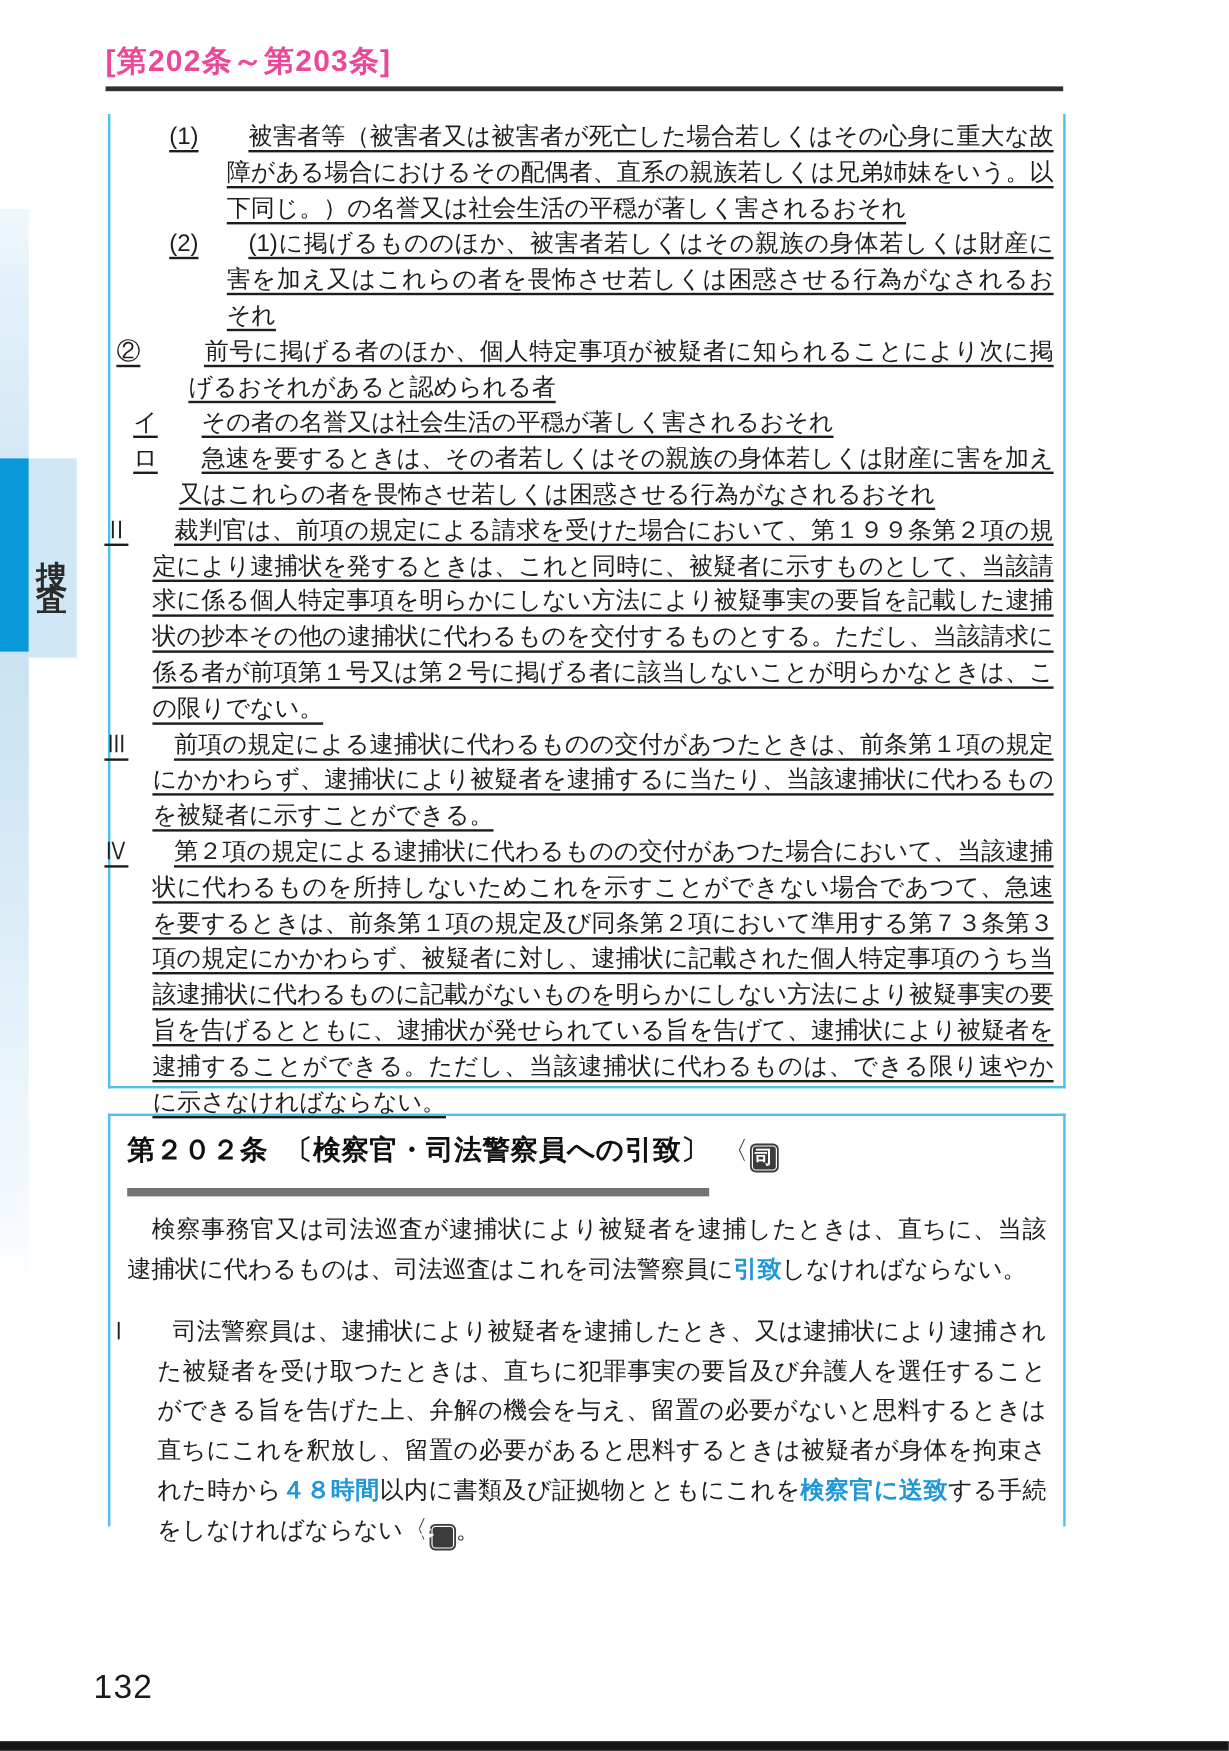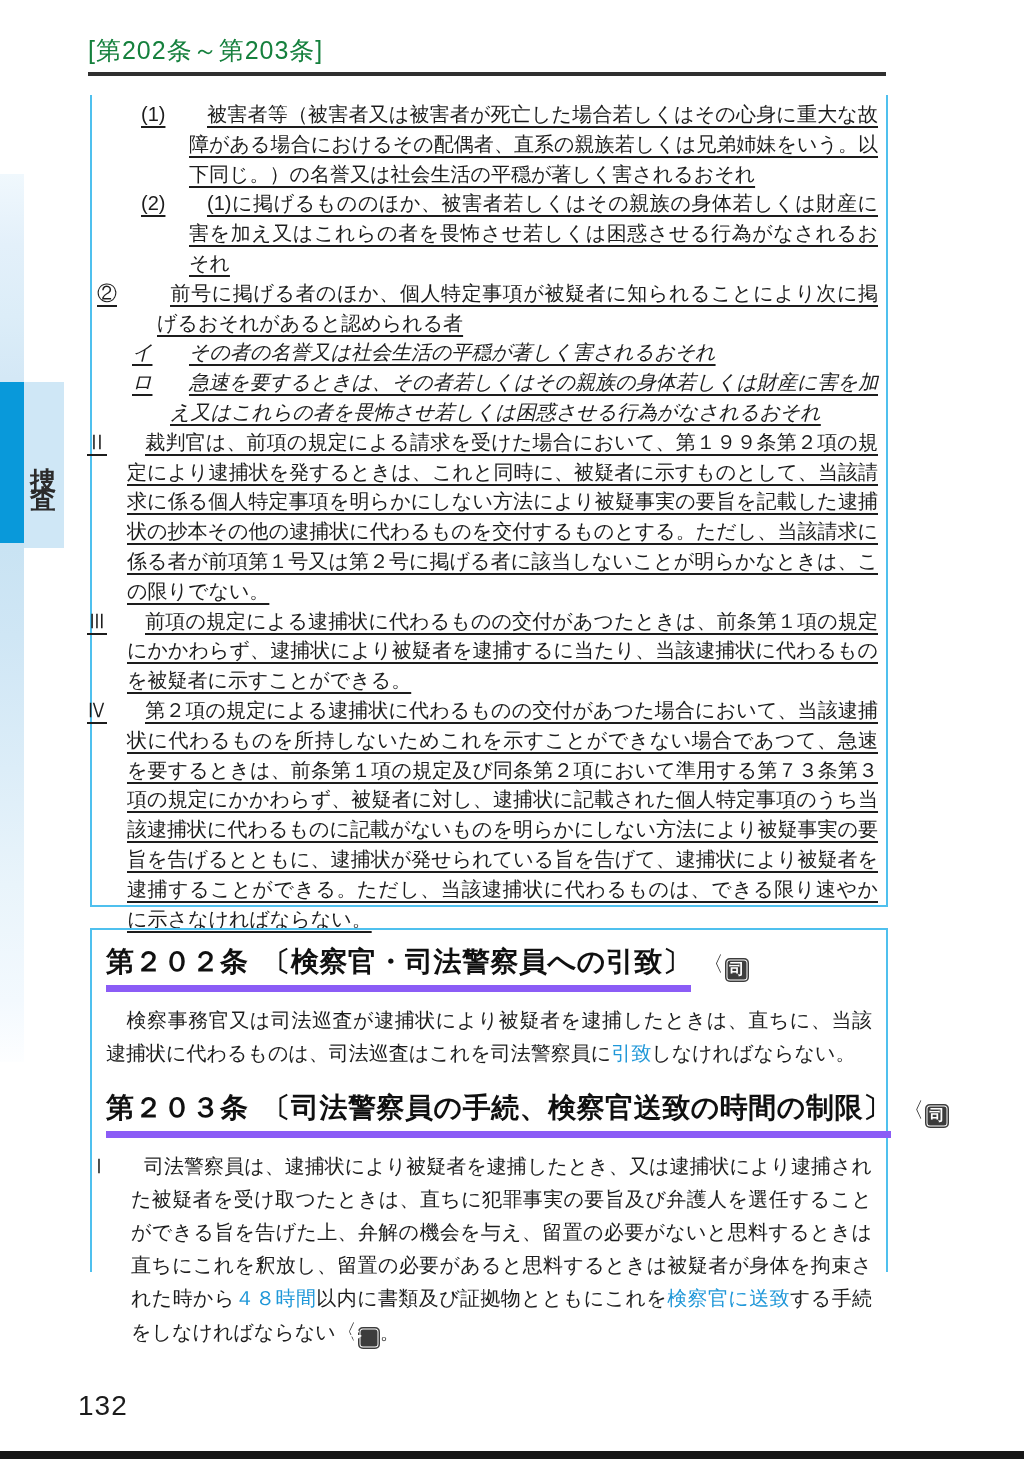--- a/index.html
+++ b/index.html
@@ -8,21 +8,21 @@
     width: 1024px; height: 1459px;
     position: relative;
     font-family: "Liberation Sans", sans-serif;
     color: #1d1d1d;
     overflow: hidden;
   }
 
   
   .page-header {
     position: absolute; left: 88px; top: 34px;
-    font-size: 25px; font-weight: 400; letter-spacing: 1px; color: #15803d;
+    font-size: 25px; font-weight: 700; letter-spacing: 1px; color: #ec4899;
   }
   .header-rule {
     position: absolute; left: 88px; top: 72px;
     width: 798px; height: 4px; background: #2f2f2f;
   }
 
   
   .side-strip {
     position: absolute; left: 0; top: 174px; width: 24px; height: 888px;
     background: linear-gradient(180deg,
@@ -63,38 +63,38 @@
   .prov-item .marker {
     display: inline-block;
     text-decoration: underline;
     text-decoration-thickness: 1.5px;
     text-underline-offset: 5px;
   }
   .level-paren  { padding-left: 97px; text-indent: -24px; }
   .level-paren .marker { width: 42px; }
   .level-circ   { padding-left: 65px; text-indent: -30px; }
   .level-circ .marker  { width: 43px; }
-  .level-kata   { padding-left: 78px; text-indent: -19px; font-style: italic; }
+  .level-kata   { padding-left: 57px; text-indent: -19px; }
   .level-kata .marker  { width: 38px; }
   .level-roman  { padding-left: 35px; text-indent: -20px; }
   .level-roman .marker { width: 38px; }
 
   
   .art-box {
     position: absolute; left: 90px; top: 928px; width: 798px; height: 344px;
     border: 2px solid #4fc0ee; border-bottom: none;
     padding: 13px 14px 0 14px;
   }
   .art-title-row { white-space: nowrap; }
   .art-head {
     display: inline-block;
-    font-size: 28px; font-weight: 700; color: #101010;
+    font-size: 23px; font-weight: 700; color: #101010;
     letter-spacing: 0.5px;
-    padding-bottom: 4px;
-    border-bottom: 7px solid #8b5cf6;
+    padding-bottom: 16px;
+    border-bottom: 7px solid #737373;
   }
   .art-head .art-number { margin-right: 14px; }
   .art-badge { margin-left: 7px; white-space: nowrap; }
 
   .angle { font-size: 21px; color: #2a2a2a; font-weight: 400; margin-right: 1px; }
   .badge-box {
     display: inline-flex; align-items: center; justify-content: center;
     width: 24px; height: 24px; vertical-align: -3px;
     background: #3c3c3c; color: #ffffff;
     border-radius: 5px;
@@ -105,21 +105,21 @@
 
   .art-body { margin-top: 12px; }
   .art-para {
     font-size: 20px; line-height: 33px;
     text-align: justify; color: #1d1d1d;
   }
   .art-para .marker { display: inline-block; width: 34px; }
   .level-plain { padding-left: 0; text-indent: 0; }
   .level-roman2 { padding-left: 25px; text-indent: -21px; }
   .art-section + .art-section { margin-top: 19px; }
-  .c-blue { color: #1f97d8; }
+  .c-blue { color: #1f97d8; font-weight: bold; }
 
   
   .page-number {
     position: absolute; left: 78px; top: 1390px;
     font-size: 28px; color: #1b1b1b; letter-spacing: 1px;
   }
   .bottom-bar {
     position: absolute; left: 0; top: 1451px; width: 1024px; height: 8px;
     background: #161616;
   }
@@ -182,26 +182,20 @@
     </div>
     <div class="art-body">
 
         <p class="art-para level-plain">
           <span><span>　検察事務官又は司法巡査が逮捕状により被疑者を逮捕したときは、直ちに、当該逮捕状に代わるものは、司法巡査はこれを司法警察員に</span><span class="c-blue">引致</span><span>しなければならない。</span></span>
         </p>
       </div>
   </div>
 
   <div class="art-section">
-    <div class="art-title-row">
-      <span class="art-head">
-        <span class="art-number">第２０３条</span><span>〔司法警察員の手続、検察官送致の時間の制限〕</span>
-      </span>
-      <span class="art-badge"><span class="angle">〈</span><span class="badge-box">司</span></span>
-    </div>
     <div class="art-body">
 
         <p class="art-para level-roman2">
           <span class="marker">Ⅰ</span><span><span>司法警察員は、逮捕状により被疑者を逮捕したとき、又は逮捕状により逮捕された被疑者を受け取つたときは、直ちに犯罪事実の要旨及び弁護人を選任することができる旨を告げた上、弁解の機会を与え、留置の必要がないと思料するときは直ちにこれを釈放し、留置の必要があると思料するときは被疑者が身体を拘束された時から</span><span class="c-blue">４８時間</span><span>以内に書類及び証拠物とともにこれを</span><span class="c-blue">検察官に送致</span><span>する手続をしなければならない</span><span class="angle">〈</span><span class="badge-box">予</span><span>。</span></span>
         </p>
       </div>
   </div>
 
 </div>
 

